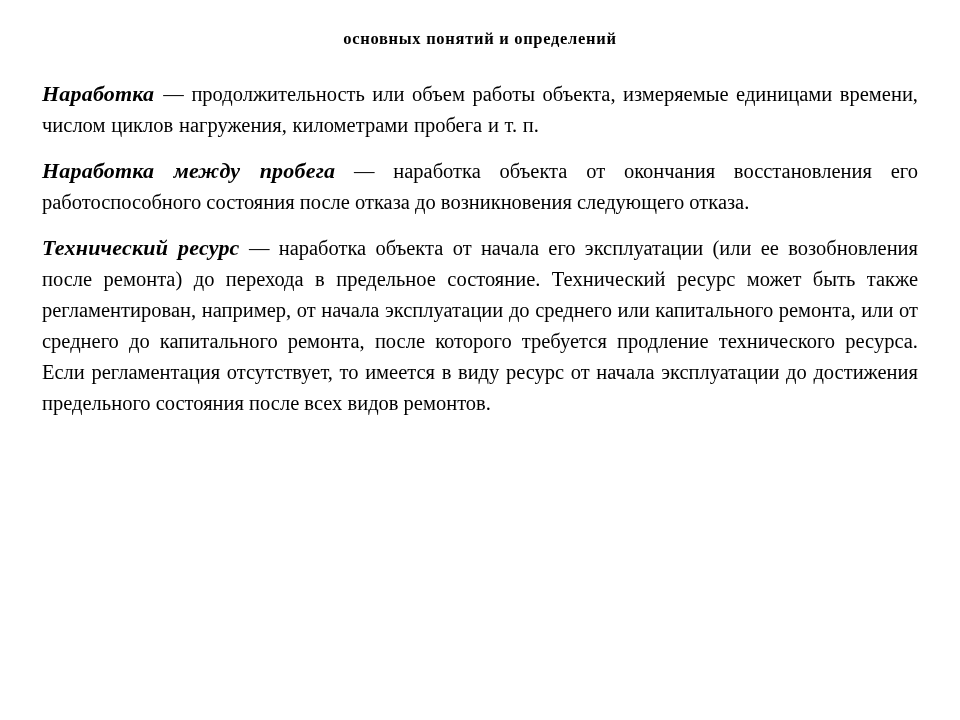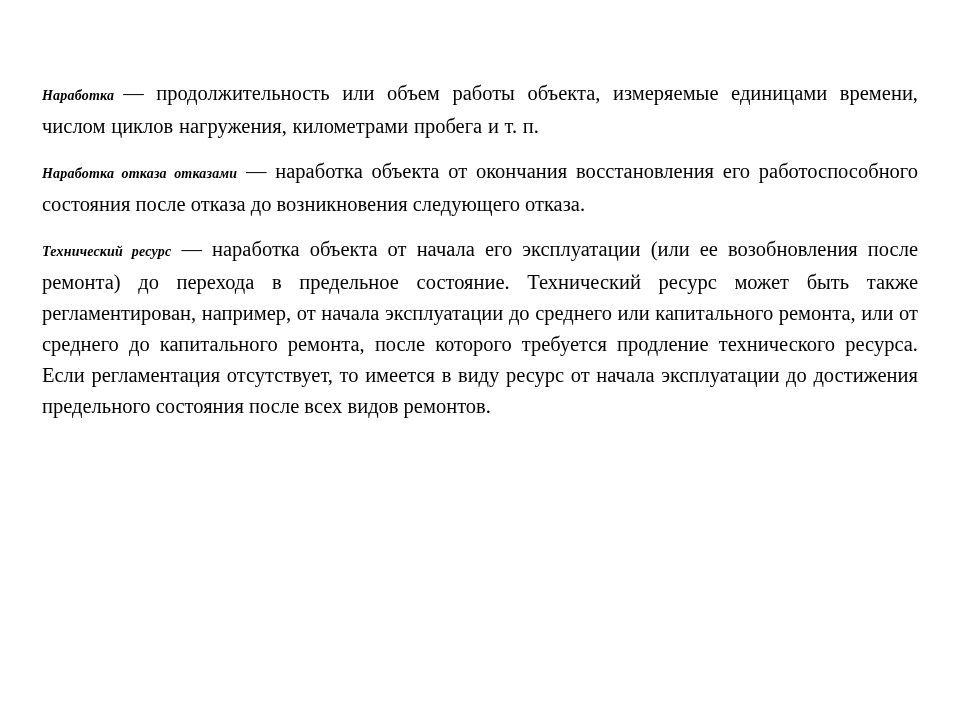--- a/index.html
+++ b/index.html
@@ -62,21 +62,21 @@
   
   .para.sub {
     margin-top: 14px;
     margin-bottom: 0;
   }
 
   
   .term {
     font-weight: bold;
     font-style: italic;
-    font-size: 14px;
+    font-size: 22px;
     letter-spacing: 0.2px;
     white-space: nowrap;
   }
 
   .term-sp {
     display: inline-block;
     width: 9px;
   }
 
   
@@ -91,25 +91,26 @@
 
   .lastpara {
     text-align: justify;
   }
 </style>
 </head>
 <body>
 
 <div class="page">
 
+  <div class="running-head">основных понятий и определений</div>
 
   <div class="body-block">
 
     <p class="para p1 gap-small"><span class="term">Наработка</span><span class="term-sp"></span><span>—</span> <span>продолжительность или объем работы объекта, измеряемые единицами времени, числом циклов нагружения, километрами пробега и т. п.</span></p>
 
-    <p class="para p2 gap-small"><span class="term">Наработка отказа отказами</span> <span>—</span> <span>наработка объекта от окончания восстановления его работоспособного состояния после отказа до возникновения следующего отказа.</span></p>
+    <p class="para p2 gap-small"><span class="term">Наработка между пробега</span> <span>—</span> <span>наработка объекта от окончания восстановления его работоспособного состояния после отказа до возникновения следующего отказа.</span></p>
 
     <p class="para p3"><span class="term">Технический ресурс</span> <span>—</span> <span>наработка объекта от начала его эксплуатации (или ее возобновления после ремонта) до перехода в предельное состояние. Технический ресурс может быть также регламентирован, например, от начала эксплуатации до среднего или капитального ремонта, или от среднего до капитального ремонта, после которого требуется продление технического ресурса. Если регламентация отсутствует, то имеется в виду ресурс от начала эксплуатации до достижения предельного состояния после всех видов ремонтов.</span></p>
 
 
   </div>
 
 </div>
 
 </body></html>

